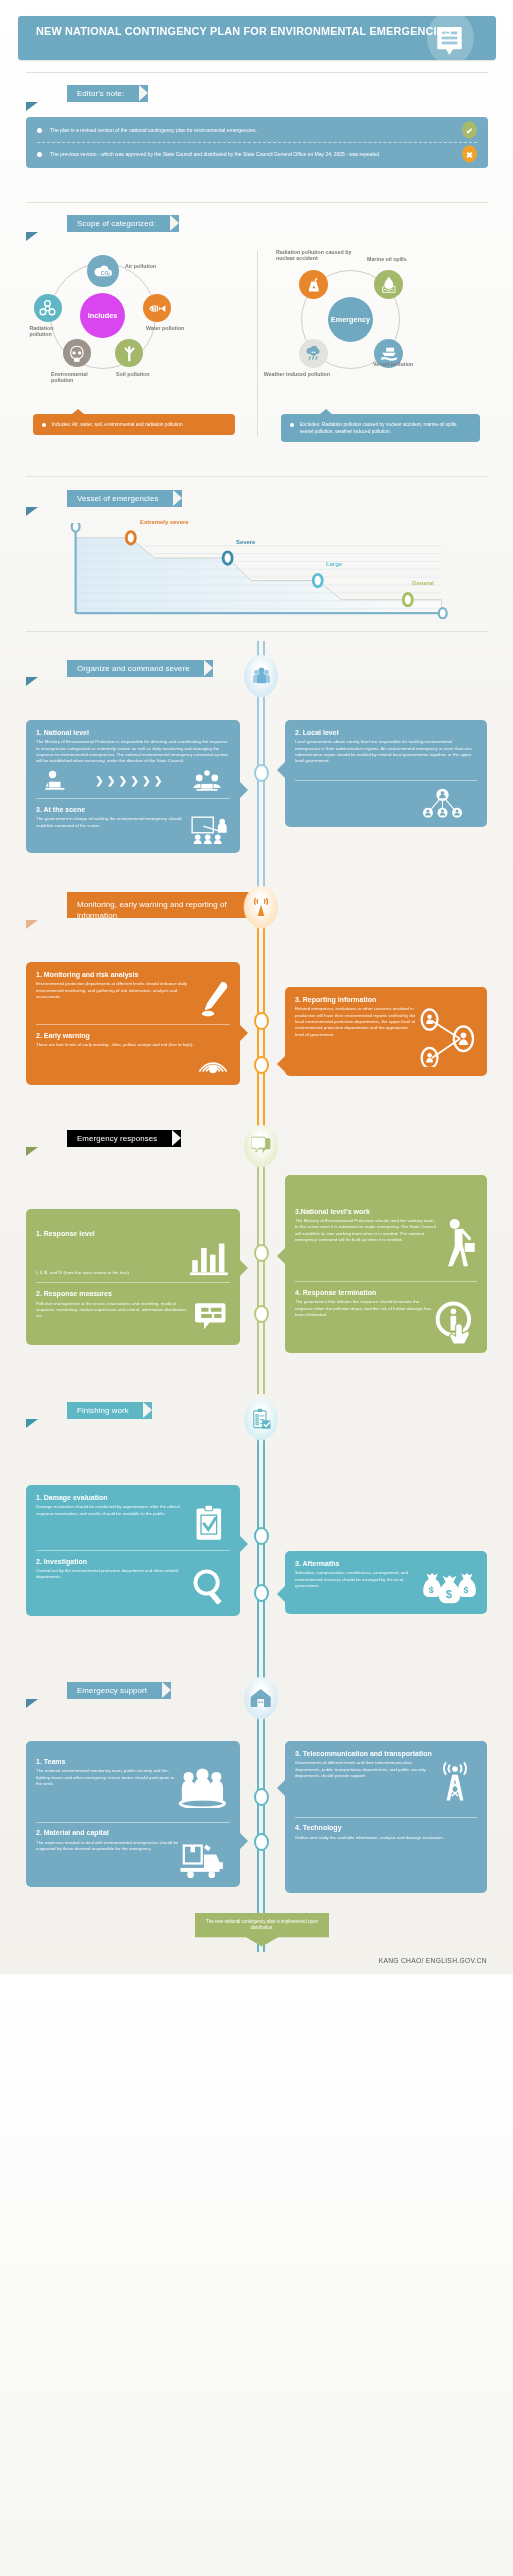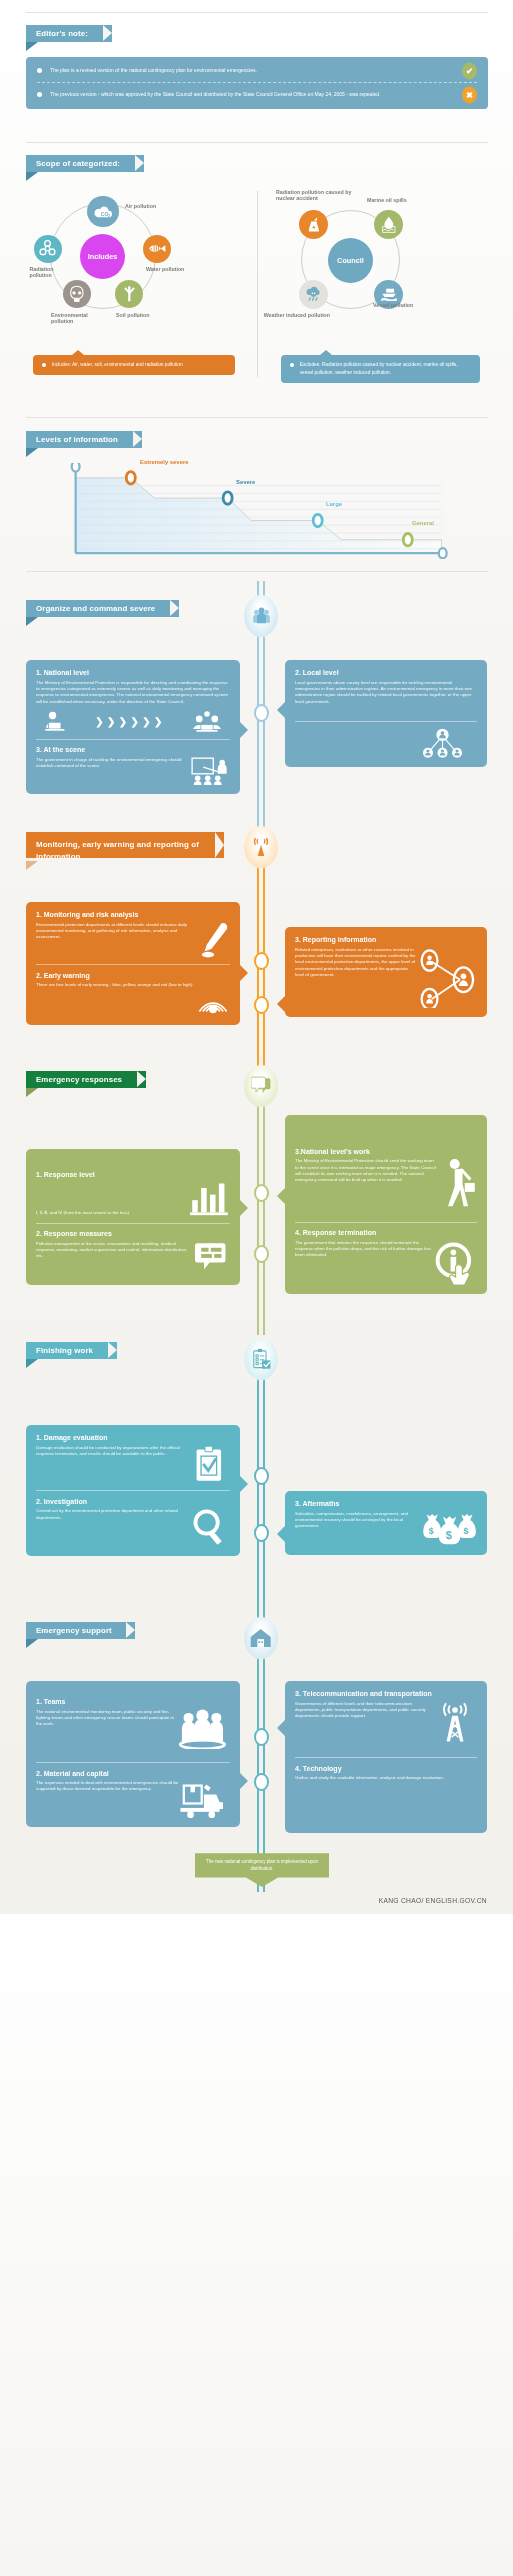--- a/index.html
+++ b/index.html
@@ -41,40 +41,41 @@
 
   
   .divider { height:0.6px; background:#e4e2dd; margin: 14.6px 26px 0 26px; }
 
   
   .ribbon-wrap { position: relative; display:inline-block; }
   .ribbon {
     position: relative; display: inline-block;
     height: 17px; padding: 0 23.6px 0 10px;
     line-height: 17px;
-    font-size: 7.9px; font-weight: bold; letter-spacing:0.1px;
+    font-size: 7.9px; font-weight: normal; letter-spacing:0.1px;
     background: #6ea9c1;
+    margin-left: 41px;
   }
   .ribbon.two-line { height: 26px; line-height: 11.8px; padding-top:7px; font-size:7.9px;}
   .ribbon:after {
     content:""; position:absolute; right:0; top:0;
     border-left: 9px solid #f5f4f0;
     border-top: 8.4px solid transparent;
     border-bottom: 8.4px solid transparent;
   }
   .ribbon.two-line:after { border-top-width:13px; border-bottom-width:13px; }
   .ribbon-tail {
     position:absolute; left:0; top:100%;
     width:0; height:0;
     border-left: 12.4px solid #4d8ba5;
     border-bottom: 9px solid transparent;
   }
   .ribbon.orange { background:#e07b28; }
   .ribbon.orange + .ribbon-tail { border-left-color:#e7b58c; }
-  .ribbon.green { background:#15803d; }
+  .ribbon.green { background:#000000; }
   .ribbon.green + .ribbon-tail { border-left-color:#8a9e57; }
   .ribbon.teal { background:#5fb6c4; }
   .ribbon.teal + .ribbon-tail { border-left-color:#3f97a6; }
 
   
   .sec-editor { padding: 12.4px 26px 0 26px; }
   .note-box {
     margin-top: 14.6px; background:#74abc2; border-radius:3.9px;
     padding: 2.2px 0; position: relative;
   }
@@ -203,20 +204,32 @@
   }
   .credit {
     position:absolute; right: 27px; font-size:6.7px; color:#555; letter-spacing:0.3px;
   }
 </style>
 </head>
 <body>
 
 <div class="page">
 
+  <div class="header">
+    <div class="bubble-ellipse"></div>
+    <div class="doc-icon">
+      <svg width="27" height="30" viewBox="0 0 48 54">
+        <path d="M4 2 h40 a2 2 0 0 1 2 2 v36 a2 2 0 0 1 -2 2 h-14 l-6 10 -6 -10 h-14 a2 2 0 0 1 -2 -2 v-36 a2 2 0 0 1 2 -2 z" fill="#ffffff"></path>
+        <rect x="10" y="10" width="28" height="5" fill="#9bc8dd"></rect>
+        <rect x="10" y="19" width="28" height="5" fill="#9bc8dd"></rect>
+        <rect x="10" y="28" width="28" height="5" fill="#9bc8dd"></rect>
+      </svg>
+    </div>
+    <h1>NEW NATIONAL CONTINGENCY PLAN FOR ENVIRONMENTAL EMERGENCIES</h1>
+  </div>
 
   <div class="sec-editor">
     <div class="divider" style="margin:0 0 12.4px 0;"></div>
     <div class="ribbon-wrap">
       <div class="ribbon">Editor's note:</div>
       <div class="ribbon-tail"></div>
     </div>
 
     <div class="note-box">
       <div class="note-row">
@@ -307,21 +320,21 @@
       </div>
 
       <div class="scope-col">
         <div class="orbit" style="margin-top:13.5px;">
           <div class="ring" style="left:44px;top:14.6px;width:99px;height:99px;"></div>
 
           <div class="orb-label" style="left:19px;top:-6.7px;width:84px;">Radiation pollution caused by nuclear accident</div>
           <div class="orb-label" style="left:110px;top:1.1px;width:62px;">Marine oil spills</div>
 
           <div class="orb-center" style="left:71px;top:42px;width:45px;height:45px;background:#6ea9c1;">
-            <span>Council</span>
+            <span>Emergency</span>
           </div>
 
           <div class="orb-node" style="left:42px;top:14.6px;width:29px;height:29px;background:#e8862b;">
             <svg width="15.7" height="15.7" viewBox="0 0 28 28">
               <path d="M9 26 L5 26 C5 18 9 14 9 8 L19 8 C19 14 23 18 23 26 Z" fill="#fff"></path>
               <path d="M15 7 C15 3 19 4 19 1 C22 4 18 8 15 7 Z" fill="#fff"></path>
               <polygon points="14,15 11,20 17,20" fill="#e8862b"></polygon>
             </svg>
           </div>
 
@@ -359,21 +372,21 @@
           <span class="dot"></span>
           <span class="txt">Excludes: Radiation pollution caused by nuclear accident, marine oil spills, vessel pollution, weather induced pollution.</span>
         </div>
       </div>
     </div>
   </div>
 
   <div class="sec-levels">
     <div class="divider" style="margin:17px 0 13.5px 0;"></div>
     <div class="ribbon-wrap">
-      <div class="ribbon">Levels of information</div>
+      <div class="ribbon">Vessel of emergencies</div>
       <div class="ribbon-tail"></div>
     </div>
 
     <div class="chart-wrap">
       <svg width="411" height="96" viewBox="0 0 730 170">
         <defs>
           <linearGradient id="areaGrad" x1="0" y1="0" x2="1" y2="0">
             <stop offset="0%" stop-color="#dcecf6"></stop>
             <stop offset="100%" stop-color="#fbfbf9"></stop>
           </linearGradient>

